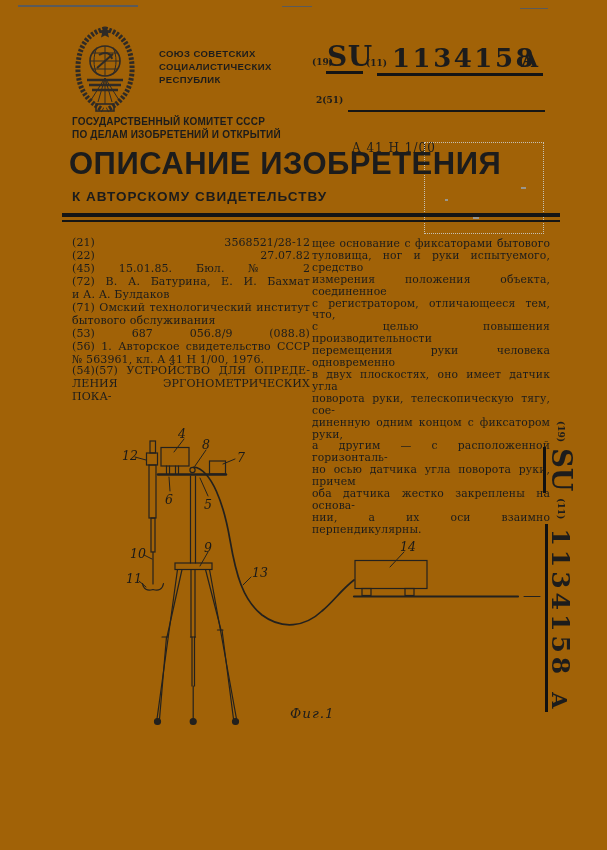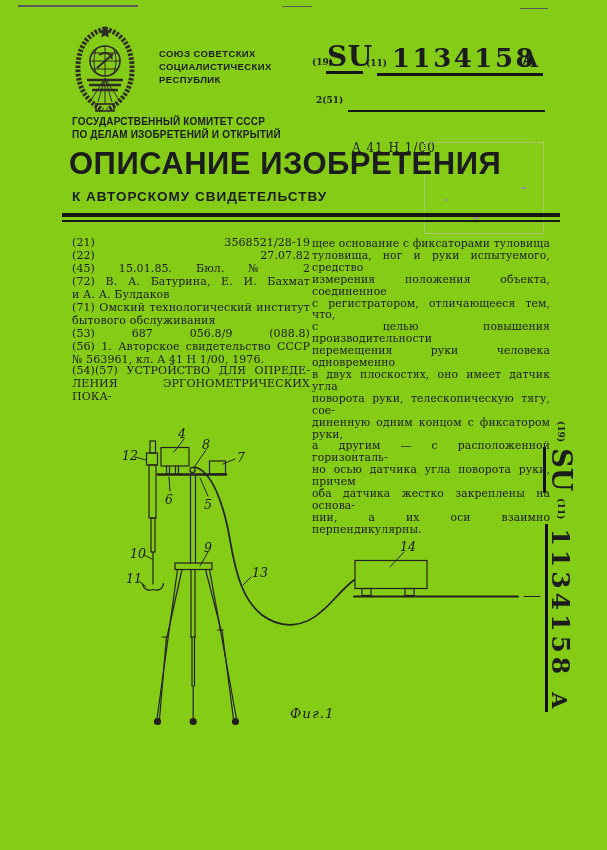--- a/index.html
+++ b/index.html
@@ -1,18 +1,18 @@
 <!DOCTYPE html>
 <html><head>
 <meta charset="utf-8">
 <style>
   html,body { margin:0; padding:0; background:#888; }
   .page {
     position:relative; width:607px; height:850px; margin:0 auto;
-    background:#84cc16; color:#1c1c1c; overflow:hidden;
+    background:#a16207; color:#1c1c1c; overflow:hidden;
     font-family:"DejaVu Serif", serif;
     text-decoration:underline;
   }
   .abs { position:absolute; }
   .rule { background:#151515; position:absolute; }
   .faintline { background:#5a5a5a; position:absolute; }
 
   
   .union { left:159px; top:47px; font-family:"Liberation Sans",sans-serif;
            font-weight:bold; font-size:9.5px; line-height:13px; letter-spacing:.4px; }
@@ -110,39 +110,39 @@
     <div class="speck" style="left:20px; top:56px;"></div>
   </div>
 
   <div class="abs doc-title">ОПИСАНИЕ ИЗОБРЕТЕНИЯ</div>
   <div class="abs doc-subtitle">К АВТОРСКОМУ СВИДЕТЕЛЬСТВУ</div>
 
   <div class="rule" style="left:62px; top:213px; width:498px; height:4px;"></div>
   <div class="rule" style="left:62px; top:220px; width:498px; height:2px;"></div>
 
   <div class="abs col biblio" style="left:72px; top:236px;">
-      <div class="ln">(21) 3568521/28-19</div>
+      <div class="ln">(21) 3568521/28-12</div>
       <div class="ln">(22) 27.07.82</div>
       <div class="ln">(45) 15.01.85. Бюл. № 2</div>
       <div class="ln">(72) В. А. Батурина, Е. И. Бахмат</div>
       <div class="ln">и А. А. Булдаков</div>
       <div class="ln">(71) Омский технологический институт</div>
       <div class="ln">бытового обслуживания</div>
       <div class="ln">(53) 687 056.8/9 (088.8)</div>
       <div class="ln">(56) 1. Авторское свидетельство СССР</div>
       <div class="ln">№ 563961, кл. A 41 H 1/00, 1976.</div>
     </div>
 
   <div class="abs col abs-left" style="left:72px; top:364px;">
       <div class="ln">(54)(57) УСТРОЙСТВО ДЛЯ ОПРЕДЕ-</div>
       <div class="ln">ЛЕНИЯ ЭРГОНОМЕТРИЧЕСКИХ ПОКА-</div>
     </div>
 
   <div class="abs col abs-right" style="left:312px; top:238px;">
-      <div class="ln">щее основание с фиксаторами туловища</div>
+      <div class="ln">щее основание с фиксаторами бытового</div>
       <div class="ln">туловища, ног и руки испытуемого, средство</div>
       <div class="ln">измерения положения объекта, соединенное</div>
       <div class="ln">с регистратором, отличающееся тем, что,</div>
       <div class="ln">с целью повышения производительности</div>
       <div class="ln">перемещения руки человека одновременно</div>
       <div class="ln">в двух плоскостях, оно имеет датчик угла</div>
       <div class="ln">поворота руки, телескопическую тягу, сое-</div>
       <div class="ln">диненную одним концом с фиксатором руки,</div>
       <div class="ln">а другим — с расположенной горизонталь-</div>
       <div class="ln">но осью датчика угла поворота руки, причем</div>

